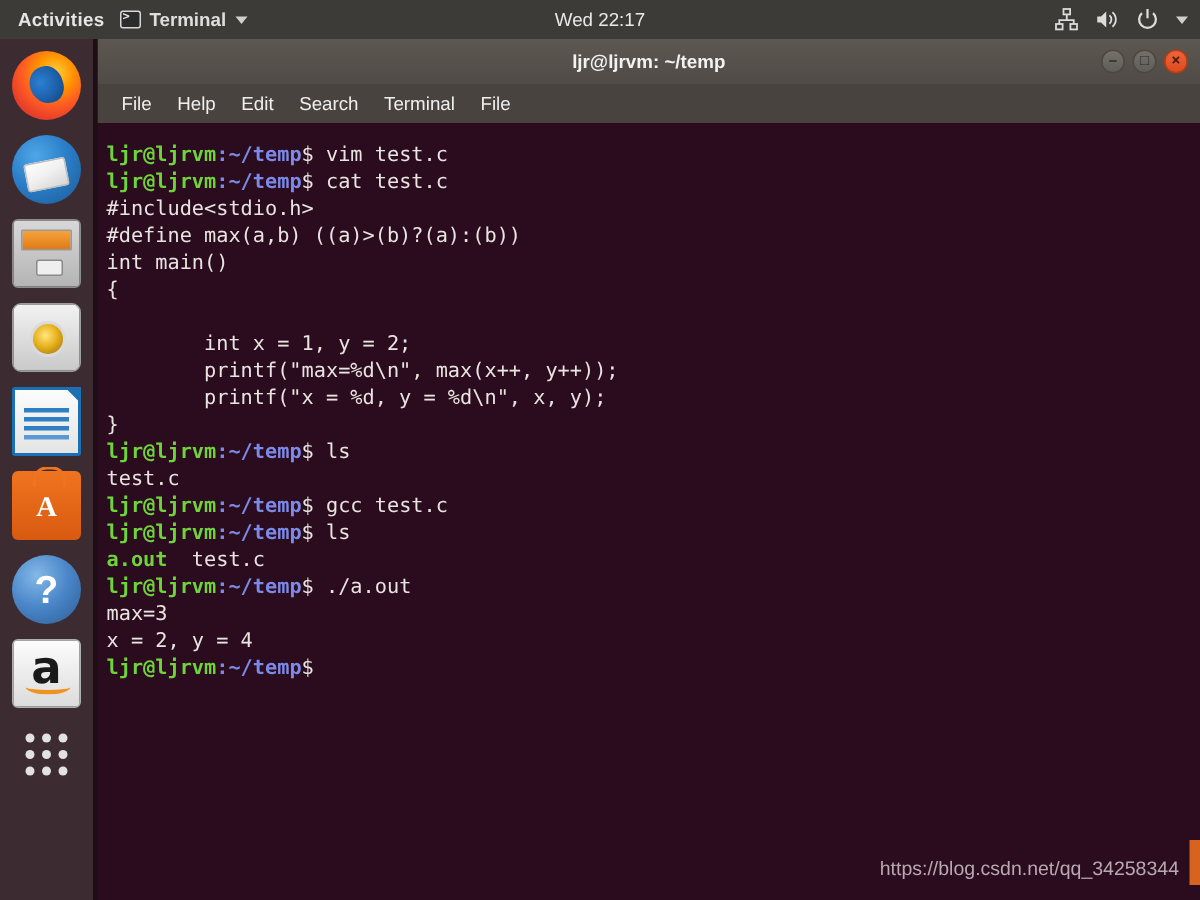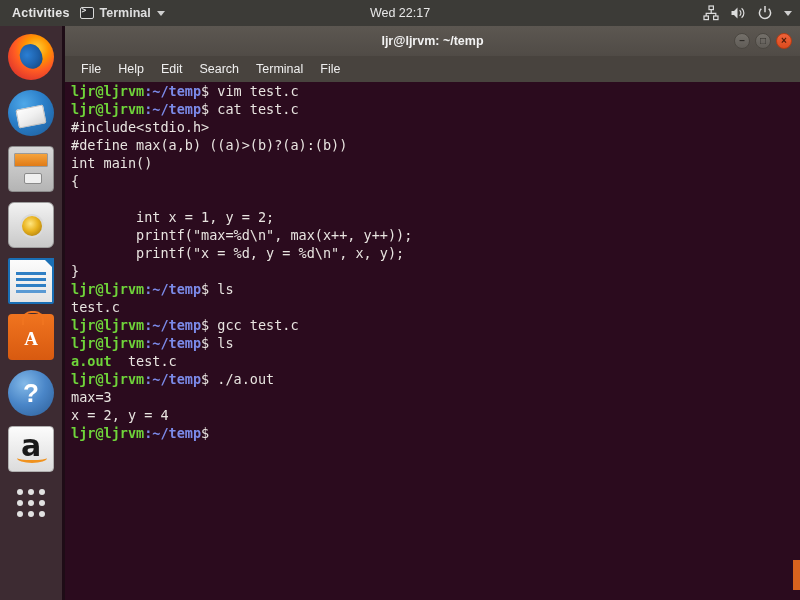--- a/index.html
+++ b/index.html
@@ -128,21 +128,21 @@
   .wbtn .g { position:absolute; left:0; right:0; top:0; bottom:0;
     color:#2E2B27; font-size:10px; line-height:14px; text-align:center; font-weight:bold; }
   .wbtn.close .g { color:#4A1A08; }
   #menubar { height:26px; background:#48433E; display:flex; align-items:center;
     padding-left:16px; gap:17px; }
   .mi { color:#EFEFEF; font-size:12.5px; cursor:pointer; }
 
   
   #term-body {
     position:absolute; left:0; top:56px; right:0; bottom:0;
-    background:#2B0B1E; padding:0 0 0 6px;
+    background:#2B0B1E; padding:12px 0 0 6px;
     font-family:"DejaVu Sans Mono", monospace; font-size:13.5px; line-height:18px;
     white-space:pre; color:#E8E4E0;
   }
   .ln { height:18px; }
   .c-green { color:#6FD43A; font-weight:bold; }
   .c-blue  { color:#7B8AE8; font-weight:bold; }
   .c-white { color:#E8E4E0; }
   #watermark {
     position:absolute; right:14px; bottom:14px; color:#B8A8B2;
     font-size:13px; font-family:"Liberation Sans", sans-serif;
@@ -232,15 +232,16 @@
       <span class="mi">File</span>
       <span class="mi">Help</span>
       <span class="mi">Edit</span>
       <span class="mi">Search</span>
       <span class="mi">Terminal</span>
       <span class="mi">File</span>
     </div>
 
     <div id="term-body"><div class="ln"><span class="c-green">ljr@ljrvm</span><span class="c-blue">:~/temp</span><span class="c-white">$ vim test.c</span></div><div class="ln"><span class="c-green">ljr@ljrvm</span><span class="c-blue">:~/temp</span><span class="c-white">$ cat test.c</span></div><div class="ln"><span class="c-white">#include&lt;stdio.h&gt;</span></div><div class="ln"><span class="c-white">#define max(a,b) ((a)&gt;(b)?(a):(b))</span></div><div class="ln"><span class="c-white">int main()</span></div><div class="ln"><span class="c-white">{</span></div><div class="ln"><span class="c-white">&nbsp;</span></div><div class="ln"><span class="c-white">        int x = 1, y = 2;</span></div><div class="ln"><span class="c-white">        printf("max=%d\n", max(x++, y++));</span></div><div class="ln"><span class="c-white">        printf("x = %d, y = %d\n", x, y);</span></div><div class="ln"><span class="c-white">}</span></div><div class="ln"><span class="c-green">ljr@ljrvm</span><span class="c-blue">:~/temp</span><span class="c-white">$ ls</span></div><div class="ln"><span class="c-white">test.c</span></div><div class="ln"><span class="c-green">ljr@ljrvm</span><span class="c-blue">:~/temp</span><span class="c-white">$ gcc test.c</span></div><div class="ln"><span class="c-green">ljr@ljrvm</span><span class="c-blue">:~/temp</span><span class="c-white">$ ls</span></div><div class="ln"><span class="c-green">a.out</span><span class="c-white">  test.c</span></div><div class="ln"><span class="c-green">ljr@ljrvm</span><span class="c-blue">:~/temp</span><span class="c-white">$ ./a.out</span></div><div class="ln"><span class="c-white">max=3</span></div><div class="ln"><span class="c-white">x = 2, y = 4</span></div><div class="ln"><span class="c-green">ljr@ljrvm</span><span class="c-blue">:~/temp</span><span class="c-white">$ </span></div></div>
 
+    <div id="watermark">https://blog.csdn.net/qq_34258344</div>
     <div id="resize-grip"></div>
   </div>
 </div>
 
 </body></html>

